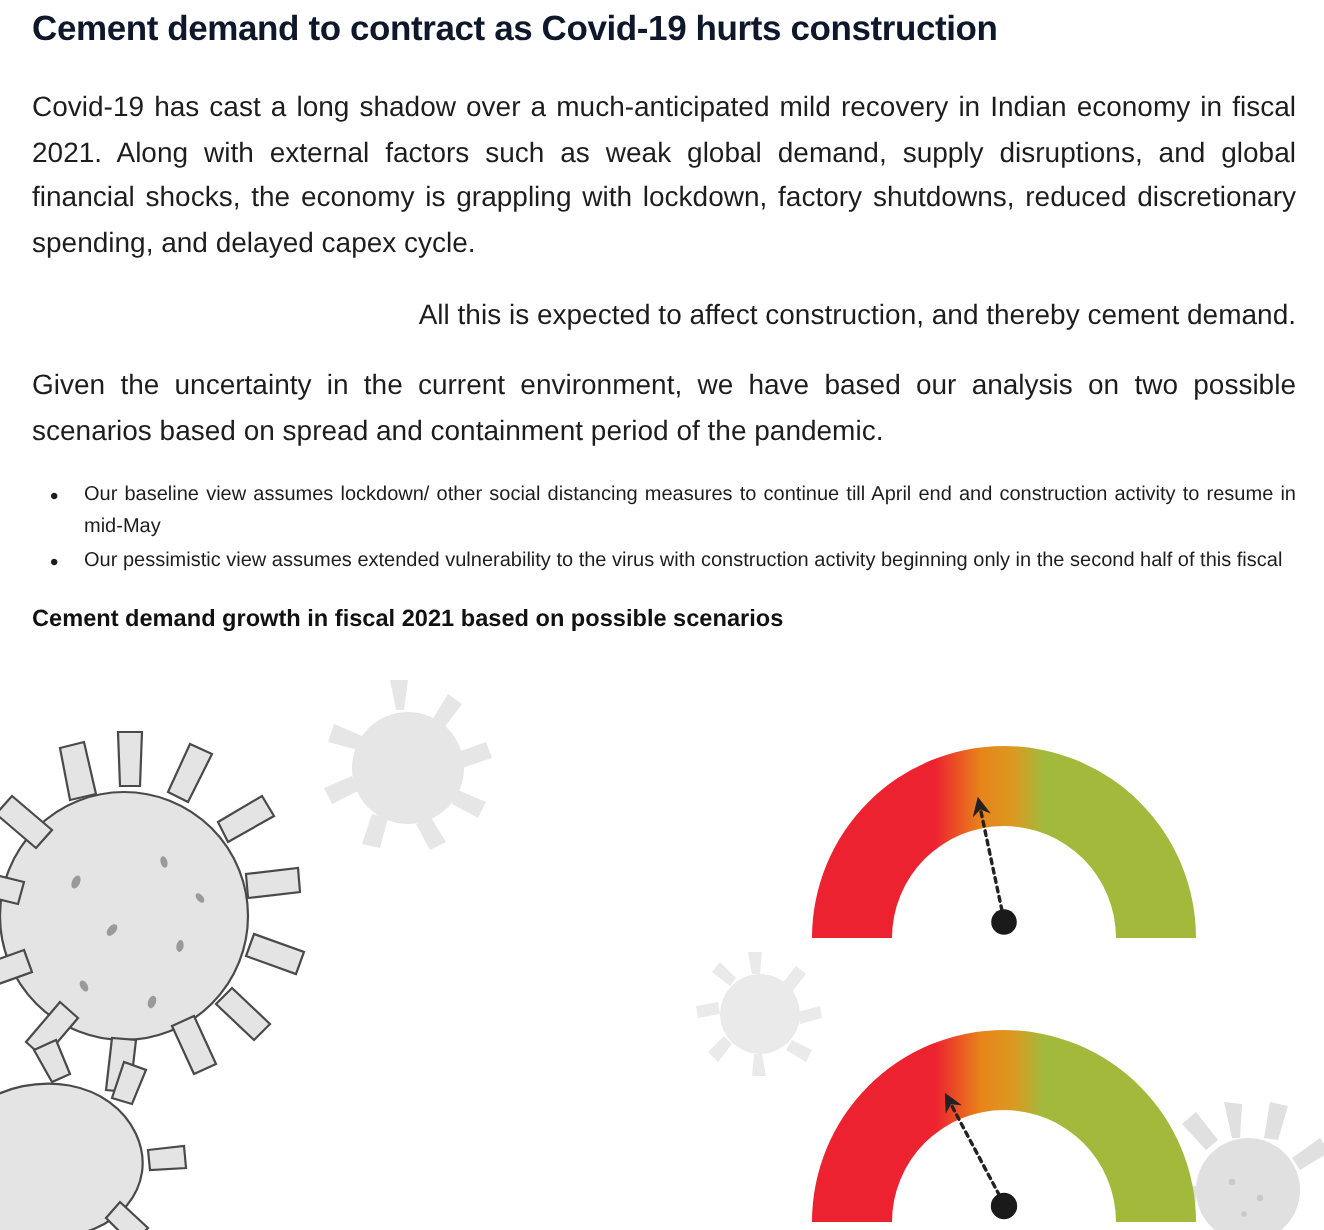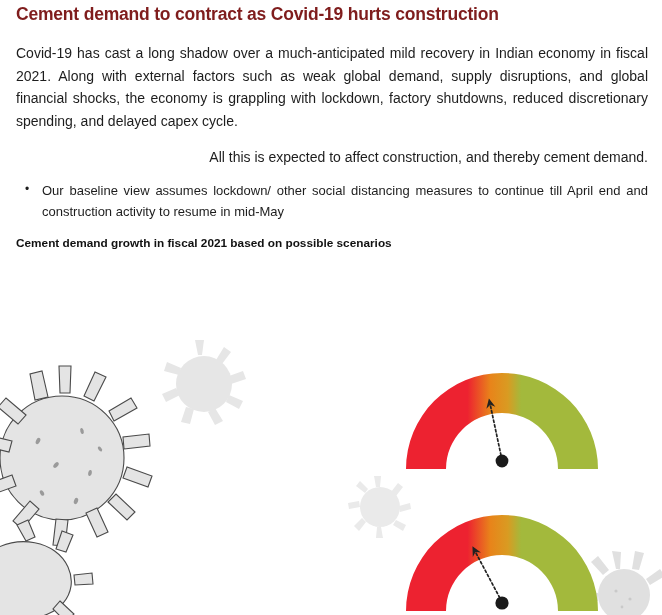--- a/index.html
+++ b/index.html
@@ -27,38 +27,38 @@
     left: 16px;
     top: 4px;
     width: 632px;
   }
   .headline {
     font-size: 17.5px;
     font-weight: bold;
     letter-spacing: -0.2px;
     line-height: 1.25;
     margin: 0 0 16px 0;
-    color: #7f1d1d;
+    color: #0f172a;
   }
   .para {
     font-size: 14px;
     line-height: 1.62;
     text-align: justify;
     margin: 0 0 13px 0;
     color: #1d1d1d;
   }
   .para.nojust { text-align: right; }
   .bullets {
     margin: 0 0 13px 0;
     padding: 0;
     list-style: none;
   }
   .bullets li {
     position: relative;
-    font-size: 13px;
+    font-size: 10px;
     line-height: 1.6;
     text-align: justify;
     padding-left: 26px;
     margin-bottom: 1px;
     color: #1d1d1d;
   }
   .bullets li::before {
     content: "\2022";
     position: absolute;
     left: 9px;
@@ -88,22 +88,24 @@
 </style>
 </head>
 <body>
 
 <div class="page">
 
   <div class="article">
     <h1 class="headline">Cement demand to contract as Covid-19 hurts construction</h1>
     <p class="para">Covid-19 has cast a long shadow over a much-anticipated mild recovery in Indian economy in fiscal 2021. Along with external factors such as weak global demand, supply disruptions, and global financial shocks, the economy is grappling with lockdown, factory shutdowns, reduced discretionary spending, and delayed capex cycle.</p>
     <p class="para nojust">All this is expected to affect construction, and thereby cement demand.</p>
+    <p class="para">Given the uncertainty in the current environment, we have based our analysis on two possible scenarios based on spread and containment period of the pandemic.</p>
     <ul class="bullets">
       <li>Our baseline view assumes lockdown/ other social distancing measures to continue till April end and construction activity to resume in mid-May</li>
+      <li>Our pessimistic view assumes extended vulnerability to the virus with construction activity beginning only in the second half of this fiscal</li>
     </ul>
     <p class="subhead">Cement demand growth in fiscal 2021 based on possible scenarios</p>
   </div>
 
   <div class="graphic">
 
     <svg class="virus" style="left:-10px; top:18px;" width="160" height="200" viewBox="0 0 160 200">
       <g fill="#E4E4E4" stroke="#4a4a4a" stroke-width="1.1">
         <circle cx="72" cy="105" r="62"></circle>
         <path d="M58 44 l-6 -26 l-12 3 l5 26 z"></path>

